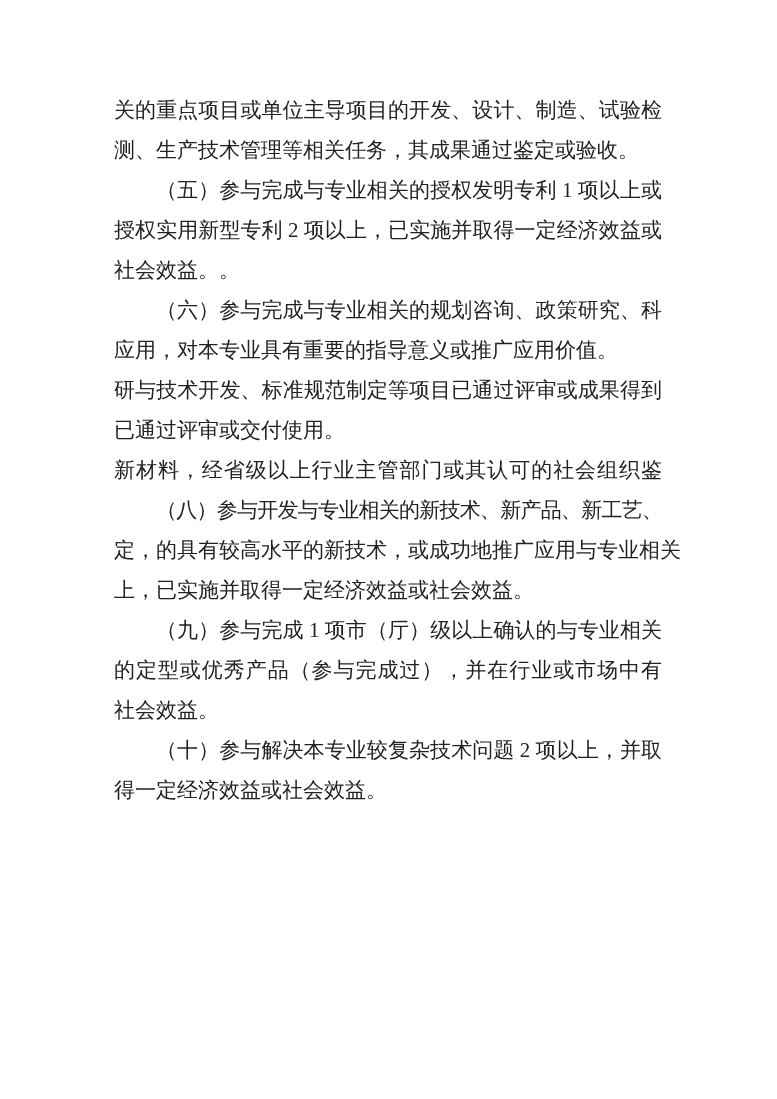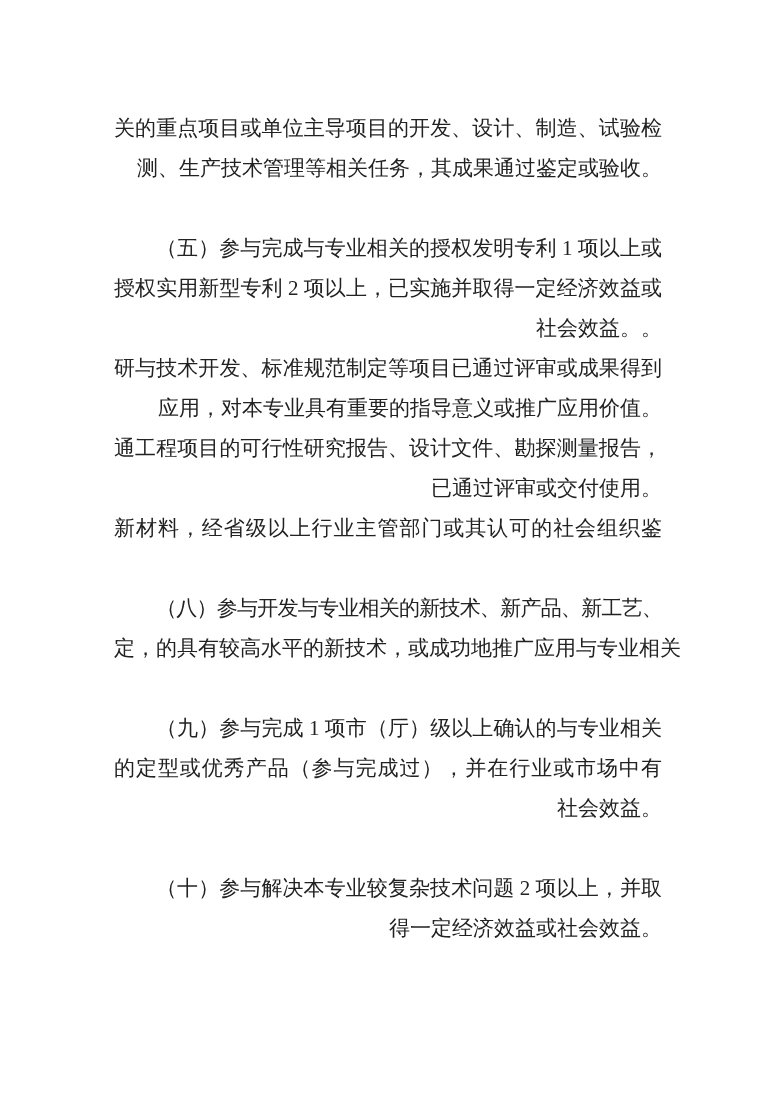--- a/index.html
+++ b/index.html
@@ -12,46 +12,45 @@
     width: 777px;
     height: 1099px;
     background: #ffffff;
     overflow: hidden;
     font-family: "Liberation Serif", "DejaVu Serif", serif;
     color: #222222;
   }
   .text-block {
     position: absolute;
     left: 114px;
-    top: 108px;
+    top: 90px;
     width: 548px;
     font-size: 21px;
     line-height: 40px;
     font-weight: 400;
   }
   .para {
     margin: 0;
     padding: 0;
   }
   .line {
     height: 40px;
     white-space: nowrap;
     overflow: visible;
-    text-align: right;
+    text-align: left;
   }
   
   .line.j {
     text-align: justify;
     text-align-last: justify;
     -moz-text-align-last: justify;
   }
   
   .line.ind {
     padding-left: 42px;
-    margin-top: 40px;
   }
   
   .line.tight {
     letter-spacing: -0.9px;
   }
 </style>
 </head>
 <body>
 
 <div class="page">
@@ -59,31 +58,32 @@
       <div class="para">
         <div class="line j">关的重点项目或单位主导项目的开发、设计、制造、试验检</div>
         <div class="line">测、生产技术管理等相关任务，其成果通过鉴定或验收。</div>
       </div>
       <div class="para">
         <div class="line j ind">（五）参与完成与专业相关的授权发明专利 1 项以上或</div>
         <div class="line j">授权实用新型专利 2 项以上，已实施并取得一定经济效益或</div>
         <div class="line">社会效益。。</div>
       </div>
       <div class="para">
+        <div class="line j ind">（六）参与完成与专业相关的规划咨询、政策研究、科</div>
+        <div class="line">应用，对本专业具有重要的指导意义或推广应用价值。</div>
         <div class="line j">研与技术开发、标准规范制定等项目已通过评审或成果得到</div>
-        <div class="line">应用，对本专业具有重要的指导意义或推广应用价值。</div>
       </div>
       <div class="para">
-        <div class="line j">通工程项目的可行性研究报告、设计文件、勘探测量报告，</div>
         <div class="line">已通过评审或交付使用。</div>
       </div>
       <div class="para">
         <div class="line j">新材料，经省级以上行业主管部门或其认可的社会组织鉴</div>
         <div class="line j ind tight">（八）参与开发与专业相关的新技术、新产品、新工艺、</div>
         <div class="line j">定，的具有较高水平的新技术，或成功地推广应用与专业相关</div>
+        <div class="line">上，已实施并取得一定经济效益或社会效益。</div>
       </div>
       <div class="para">
         <div class="line j ind">（九）参与完成 1 项市（厅）级以上确认的与专业相关</div>
         <div class="line j">的定型或优秀产品（参与完成过），并在行业或市场中有</div>
         <div class="line">社会效益。</div>
       </div>
       <div class="para">
         <div class="line j ind">（十）参与解决本专业较复杂技术问题 2 项以上，并取</div>
         <div class="line">得一定经济效益或社会效益。</div>
       </div>

